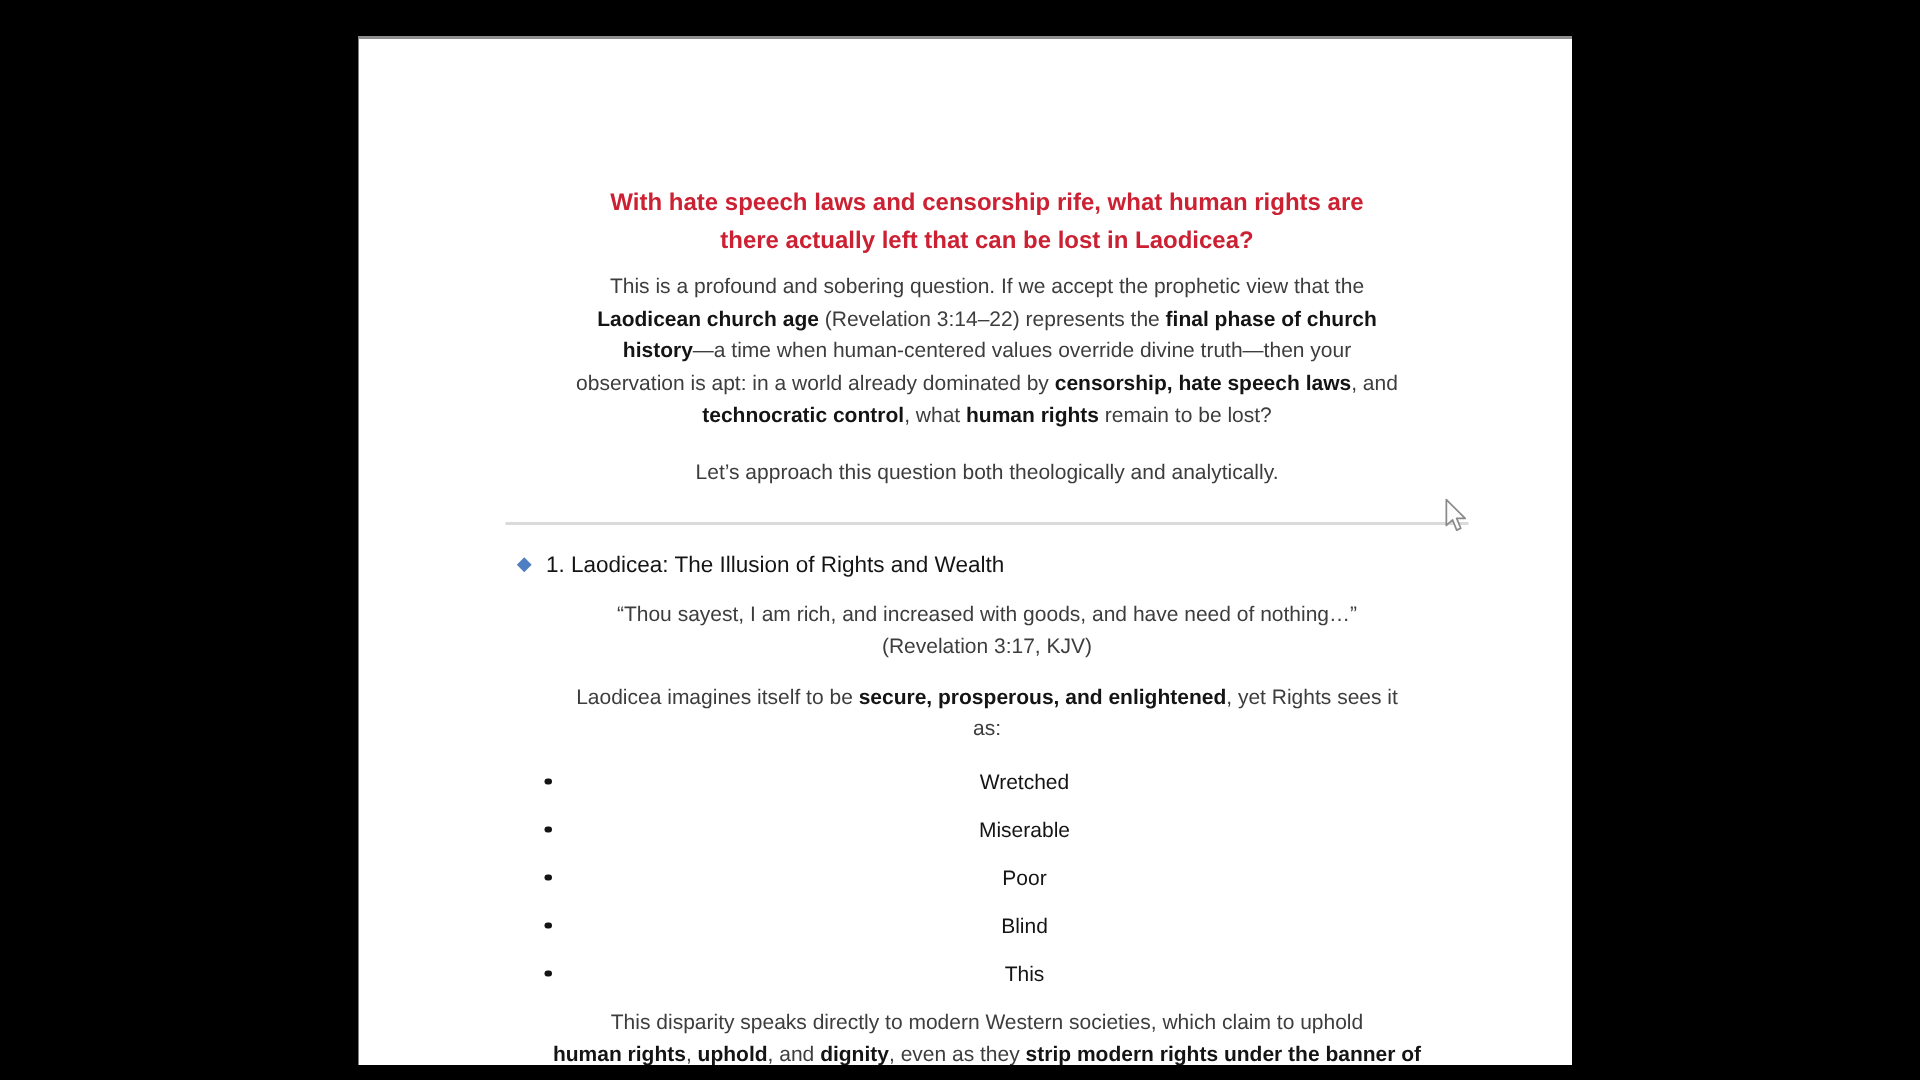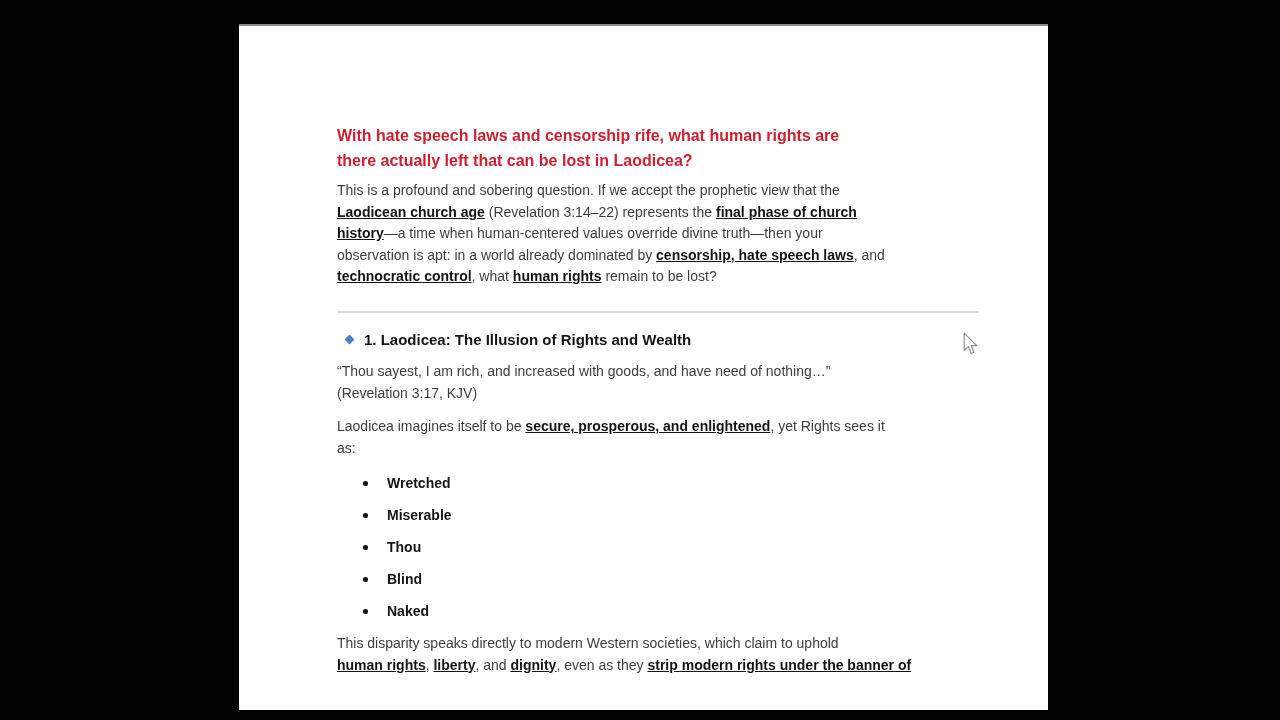--- a/index.html
+++ b/index.html
@@ -14,46 +14,47 @@
     position:absolute;
     left:239px; top:24px;
     width:809px; height:686px;
     background:#fff;
     border-top:2px solid #8f8f8f;
     box-sizing:border-box;
     overflow:hidden;
   }
   .content{
     padding:97px 69px 0 98px;
+    text-align:center;
   }
   .question{
     color:var(--red,#cc2033);
     font-size:16px;
     line-height:25px;
     font-weight:700;
     margin:0 0 7px 0;
   }
   p{
     font-size:14px;
     line-height:21.5px;
     margin:0 0 16px 0;
     color:var(--body,#3d3d3d);
   }
-  p b, .bold-run{ color:var(--bold,#141414); font-weight:700;text-decoration:underline; }
+  p b, .bold-run{ color:var(--bold,#141414); font-weight:700; }
   .ital-run{ }
   .para-lets{ margin-bottom:0; }
   hr.divider{
     border:none;
     border-top:2px solid var(--divider,#dadada);
     margin:23px 0 16px 0;
   }
   .section-heading{
     display:flex;
     align-items:center;
-    font-weight:700;
+    font-weight:400;
     font-size:15px;
     line-height:21.5px;
     color:var(--bold,#141414);
     margin:0 0 11px 0;
   }
   .diamond{
     width:7px;height:7px;
     background:var(--diamond,#4f7ec2);
     transform:rotate(45deg);
     margin:0 11px 0 9px;
@@ -63,21 +64,21 @@
   .para-imagines{ margin-bottom:14px; }
   ul.flaw-list{
     list-style:none;
     margin:0; padding:0;
   }
   ul.flaw-list li{
     position:relative;
     padding-left:50px;
     font-size:14px;
     line-height:21.5px;
-    font-weight:700;
+    font-weight:400;
     color:var(--bold,#141414);
     margin-bottom:10.5px;
   }
   ul.flaw-list li::before{
     content:"";
     position:absolute;
     left:26px; top:8px;
     width:4.5px; height:4.5px;
     border-radius:50%;
     background:var(--bold,#141414);
@@ -92,40 +93,41 @@
 </head>
 <body>
 
 <div class="page">
   <div class="content">
 
     <h1 class="question"><span>With hate speech laws and censorship rife, what human rights are</span><br><span>there actually left that can be lost in Laodicea?</span></h1>
 
     <p><span>This is a profound and sobering question. If we accept the prophetic view that the</span><br><span class="bold-run">Laodicean church age</span><span> (Revelation 3:14–22) represents the </span><span class="bold-run">final phase of church</span><br><span class="bold-run">history</span><span>—a time when human-centered values override divine truth—then your</span><br><span>observation is apt: in a world already dominated by </span><span class="bold-run">censorship, hate speech laws</span><span>, and</span><br><span class="bold-run">technocratic control</span><span>, what </span><span class="bold-run">human rights</span><span> remain to be lost?</span></p>
 
+    <p class="para-lets"><span>Let’s approach this question both theologically and analytically.</span></p>
 
     <hr class="divider">
 
     <div class="section-heading">
       <span class="diamond"></span>
       <span>1. Laodicea: The Illusion of Rights and Wealth</span>
     </div>
 
     <p class="quote-para"><span class="ital-run">“Thou sayest, I am rich, and increased with goods, and have need of nothing…”</span><br><span>(Revelation 3:17, KJV)</span></p>
 
     <p class="para-imagines"><span>Laodicea imagines itself to be </span><span class="bold-run">secure, prosperous, and enlightened</span><span>, yet Rights sees it</span><br><span>as:</span></p>
 
     <ul class="flaw-list">
       <li><span>Wretched</span></li>
       <li><span>Miserable</span></li>
-      <li><span>Thou</span></li>
+      <li><span>Poor</span></li>
       <li><span>Blind</span></li>
-      <li><span>Naked</span></li>
+      <li><span>This</span></li>
     </ul>
 
-    <p class="para-final"><span>This disparity speaks directly to modern Western societies, which claim to uphold</span><br><span class="bold-run">human rights</span><span>, </span><span class="bold-run">liberty</span><span>, and </span><span class="bold-run">dignity</span><span>, even as they </span><span class="bold-run">strip modern rights under the banner of</span></p>
+    <p class="para-final"><span>This disparity speaks directly to modern Western societies, which claim to uphold</span><br><span class="bold-run">human rights</span><span>, </span><span class="bold-run">uphold</span><span>, and </span><span class="bold-run">dignity</span><span>, even as they </span><span class="bold-run">strip modern rights under the banner of</span></p>
 
   </div>
 </div>
 
 <svg class="mouse-cursor" viewBox="0 0 14 22" xmlns="http://www.w3.org/2000/svg" style="left: 963px; top: 332px;">
   <path d="M1,1 L1,17.5 L5,14 L7.6,20.5 L10.2,19.3 L7.6,13 L13,13 Z" fill="#fcfcfc" stroke="#8a8a8a" stroke-width="1.1" stroke-linejoin="round"></path>
 </svg>
 
 </body></html>

